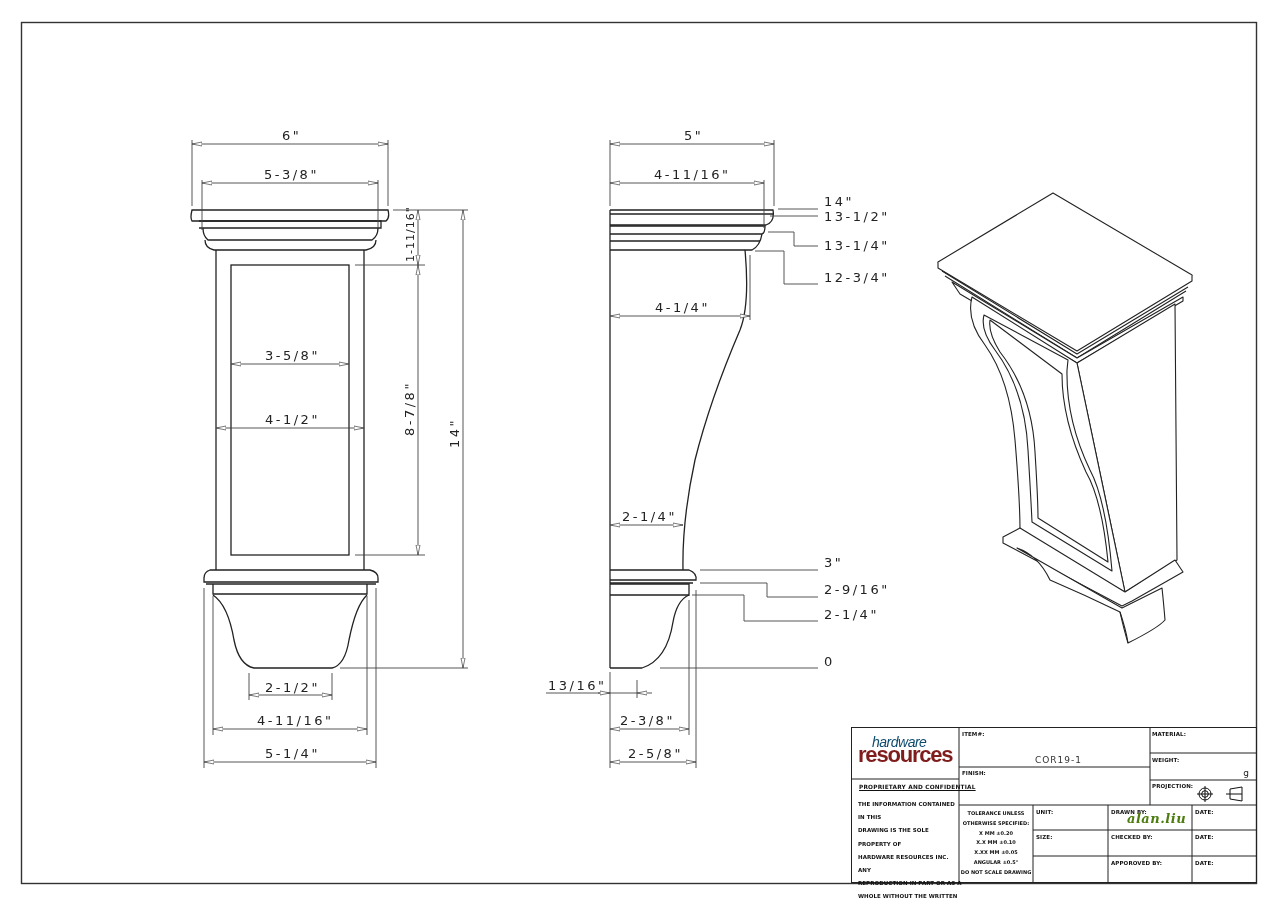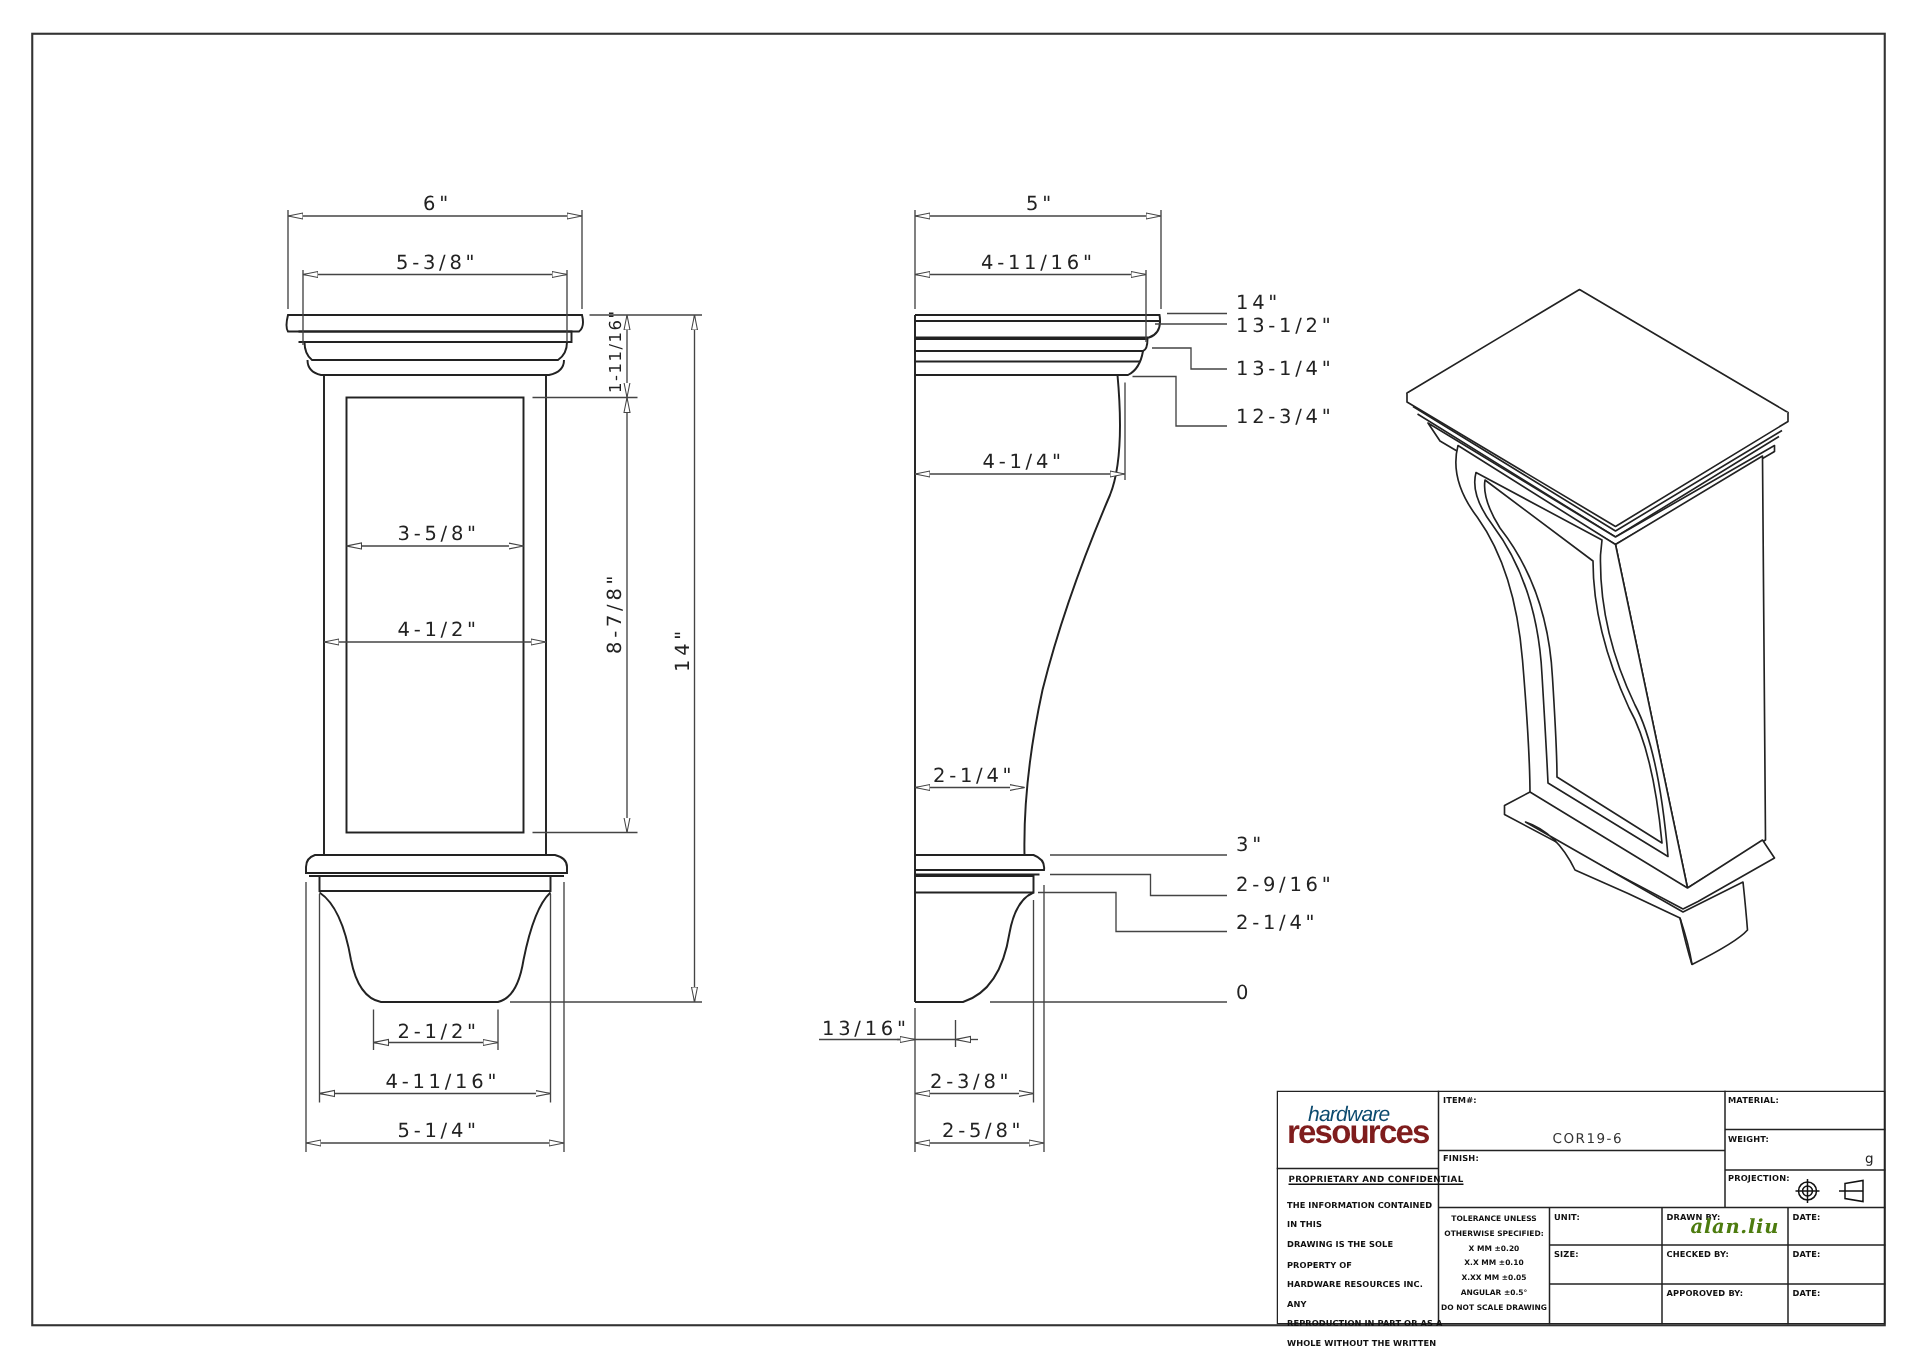--- a/index.html
+++ b/index.html
@@ -216,21 +216,21 @@
     <div>THE INFORMATION CONTAINED IN THIS</div>
     <div>DRAWING IS THE SOLE PROPERTY OF</div>
     <div>HARDWARE RESOURCES INC.  ANY</div>
     <div>REPRODUCTION IN PART OR AS A</div>
     <div>WHOLE  WITHOUT THE WRITTEN</div>
     <div>PERMISSION OF HARDWARE</div>
 
   </div>
 
   <span class="lbl" style="left:111px;top:4px">ITEM#:</span>
-  <span class="item-val">COR19-6</span>
+  <span class="item-val">COR19-1</span>
   <span class="lbl" style="left:111px;top:43px">FINISH:</span>
 
   <span class="lbl" style="left:301px;top:4px">MATERIAL:</span>
   <span class="lbl" style="left:301px;top:30px">WEIGHT:</span>
   <span class="weight-val">g</span>
   <span class="lbl" style="left:301px;top:56px">PROJECTION:</span>
 
   <div class="tol">
     <div>TOLERANCE UNLESS</div>
     <div>OTHERWISE SPECIFIED:</div>

